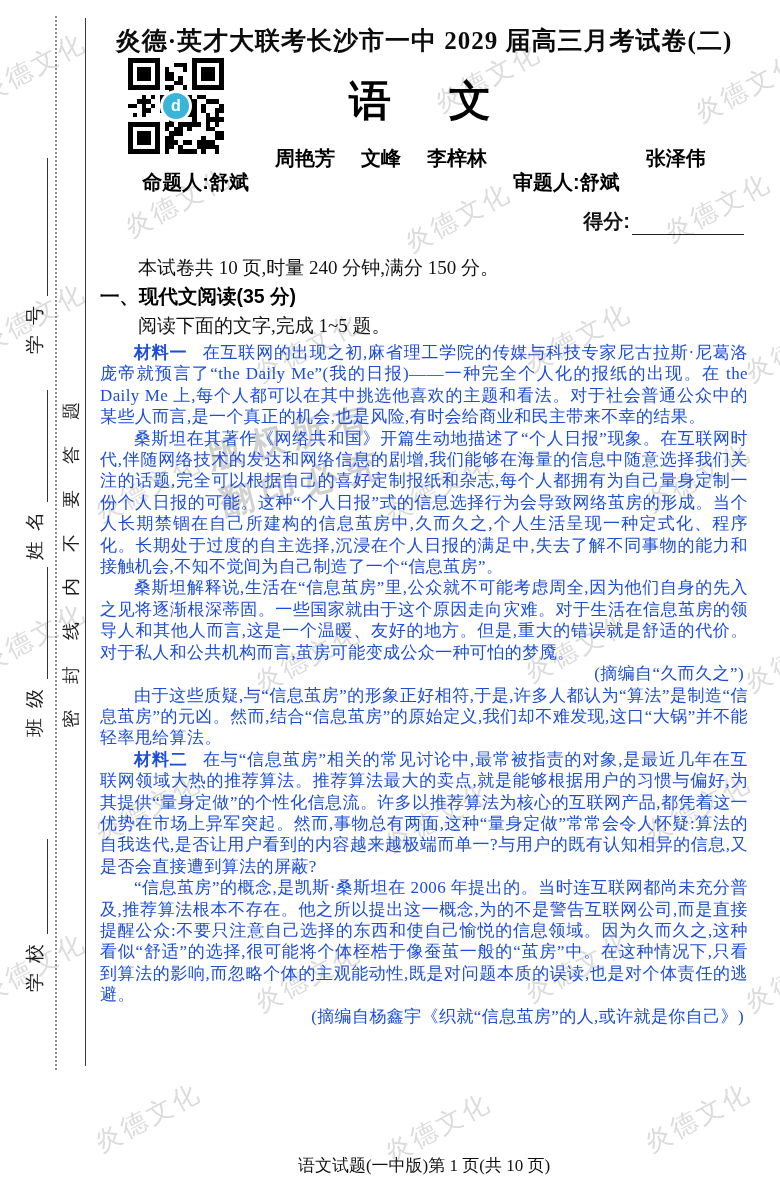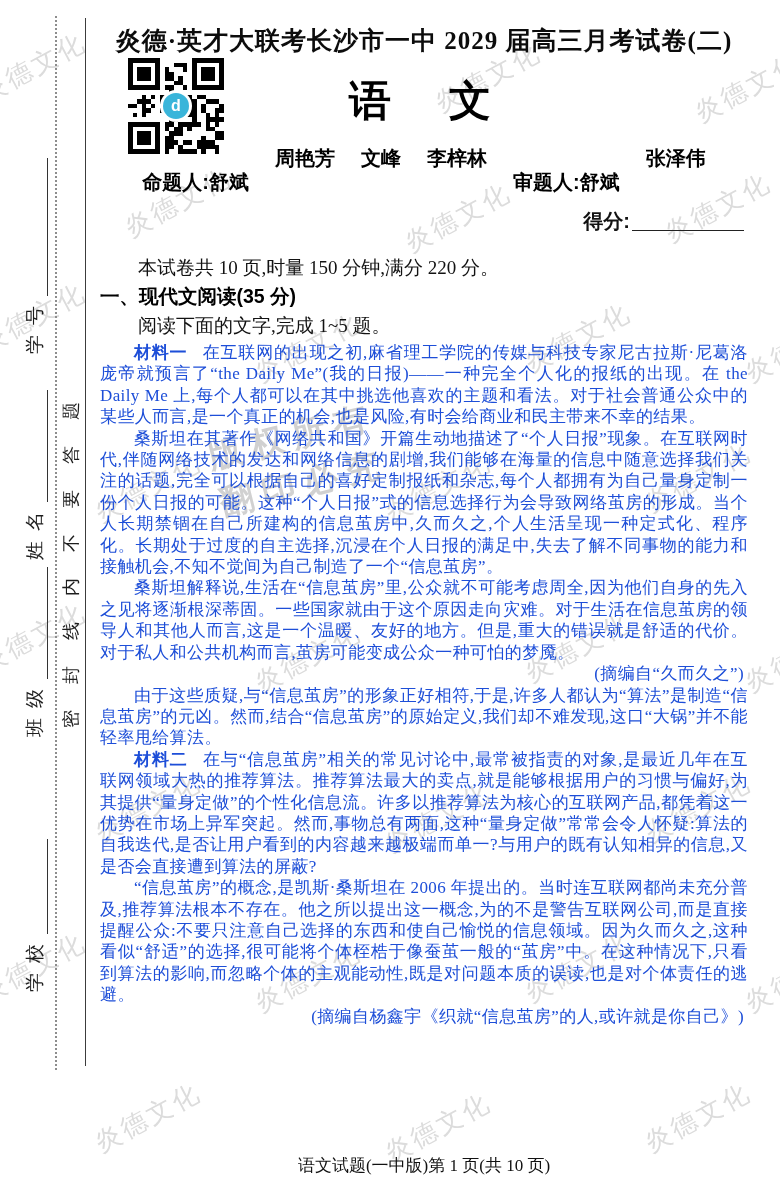--- a/index.html
+++ b/index.html
@@ -57,21 +57,21 @@
     margin:16px 0 0 0;text-align:center;font-size:42px;font-weight:bold;
     letter-spacing:8px;font-family:"Liberation Sans","DejaVu Sans",sans-serif;color:#000;
   }
   .people-row{
     display:flex;justify-content:center;gap:26px;margin-top:16px;
     font-size:20px;font-weight:bold;
     font-family:"Liberation Sans","DejaVu Sans",sans-serif;color:#000;
   }
   .pgroup{display:inline-flex;gap:0;margin-top:24px;}
   .score-row{
-    display:flex;justify-content:flex-end;align-items:flex-start;
+    display:flex;justify-content:flex-end;align-items:flex-end;
     margin:12px 4px 0 0;font-size:20px;font-weight:bold;
     font-family:"Liberation Sans","DejaVu Sans",sans-serif;
   }
   .score-blank{width:112px;border-bottom:1.5px solid #222;height:22px;margin-left:2px;}
   .exam-note{margin:18px 0 0 0;text-indent:2em;font-size:19px;line-height:29px;}
   .sec-title{
     margin:0;font-size:19.5px;line-height:29px;font-weight:bold;
     font-family:"Liberation Sans","DejaVu Sans",sans-serif;color:#000;
   }
   .part-title{
@@ -309,21 +309,21 @@
           <span>舒斌</span>
         </span>
       <span>张泽伟</span>
     </div>
 
     <div class="score-row">
       <span>得分:</span>
       <span class="score-blank"></span>
     </div>
 
-    <p class="exam-note">本试卷共 10 页,时量 150 分钟,满分 220 分。</p>
+    <p class="exam-note">本试卷共 10 页,时量 240 分钟,满分 150 分。</p>
     <p class="sec-title">一、现代文阅读(35 分)</p>
     <p class="instruction">阅读下面的文字,完成 1~5 题。</p>
 
     <div class="body-text">
       <p><span class="lead">材料一</span><span>在互联网的出现之初,麻省理工学院的传媒与科技专家尼古拉斯·尼葛洛庞帝就预言了“the Daily Me”(我的日报)——一种完全个人化的报纸的出现。在 the Daily Me 上,每个人都可以在其中挑选他喜欢的主题和看法。对于社会普通公众中的某些人而言,是一个真正的机会,也是风险,有时会给商业和民主带来不幸的结果。</span></p>
       <p><span>桑斯坦在其著作《网络共和国》开篇生动地描述了“个人日报”现象。在互联网时代,伴随网络技术的发达和网络信息的剧增,我们能够在海量的信息中随意选择我们关注的话题,完全可以根据自己的喜好定制报纸和杂志,每个人都拥有为自己量身定制一份个人日报的可能。这种“个人日报”式的信息选择行为会导致网络茧房的形成。当个人长期禁锢在自己所建构的信息茧房中,久而久之,个人生活呈现一种定式化、程序化。长期处于过度的自主选择,沉浸在个人日报的满足中,失去了解不同事物的能力和接触机会,不知不觉间为自己制造了一个“信息茧房”。</span></p>
       <p><span>桑斯坦解释说,生活在“信息茧房”里,公众就不可能考虑周全,因为他们自身的先入之见将逐渐根深蒂固。一些国家就由于这个原因走向灾难。对于生活在信息茧房的领导人和其他人而言,这是一个温暖、友好的地方。但是,重大的错误就是舒适的代价。对于私人和公共机构而言,茧房可能变成公众一种可怕的梦魇。</span></p>
       <p class="attr"><span>(摘编自“久而久之”)</span></p>
       <p><span>由于这些质疑,与“信息茧房”的形象正好相符,于是,许多人都认为“算法”是制造“信息茧房”的元凶。然而,结合“信息茧房”的原始定义,我们却不难发现,这口“大锅”并不能轻率甩给算法。</span></p>
       <p><span class="lead">材料二</span><span>在与“信息茧房”相关的常见讨论中,最常被指责的对象,是最近几年在互联网领域大热的推荐算法。推荐算法最大的卖点,就是能够根据用户的习惯与偏好,为其提供“量身定做”的个性化信息流。许多以推荐算法为核心的互联网产品,都凭着这一优势在市场上异军突起。然而,事物总有两面,这种“量身定做”常常会令人怀疑:算法的自我迭代,是否让用户看到的内容越来越极端而单一?与用户的既有认知相异的信息,又是否会直接遭到算法的屏蔽?</span></p>

